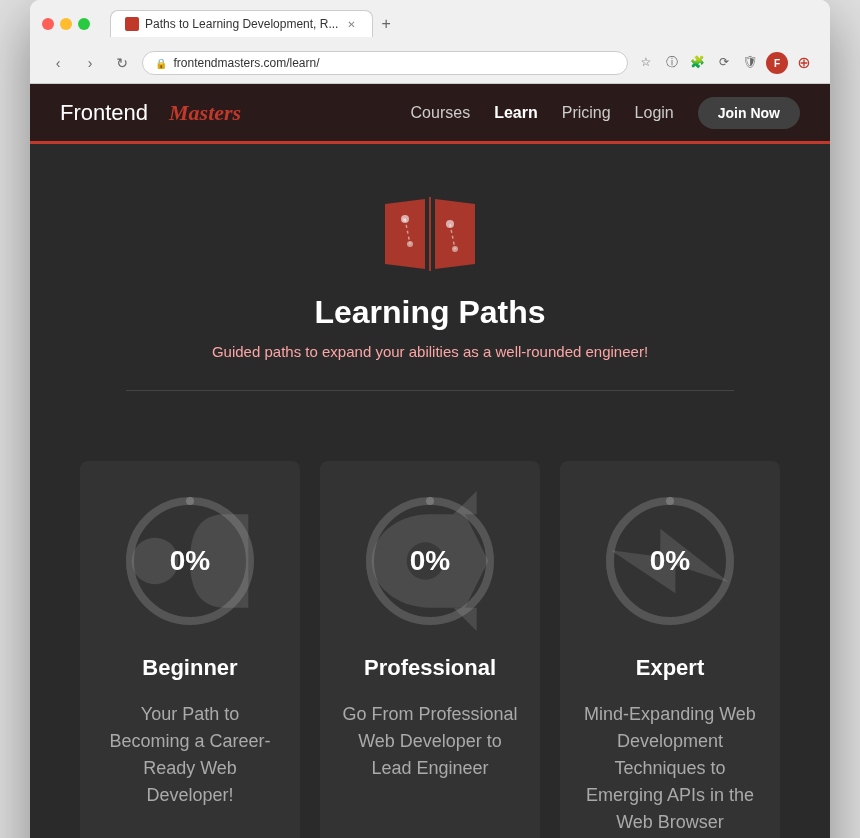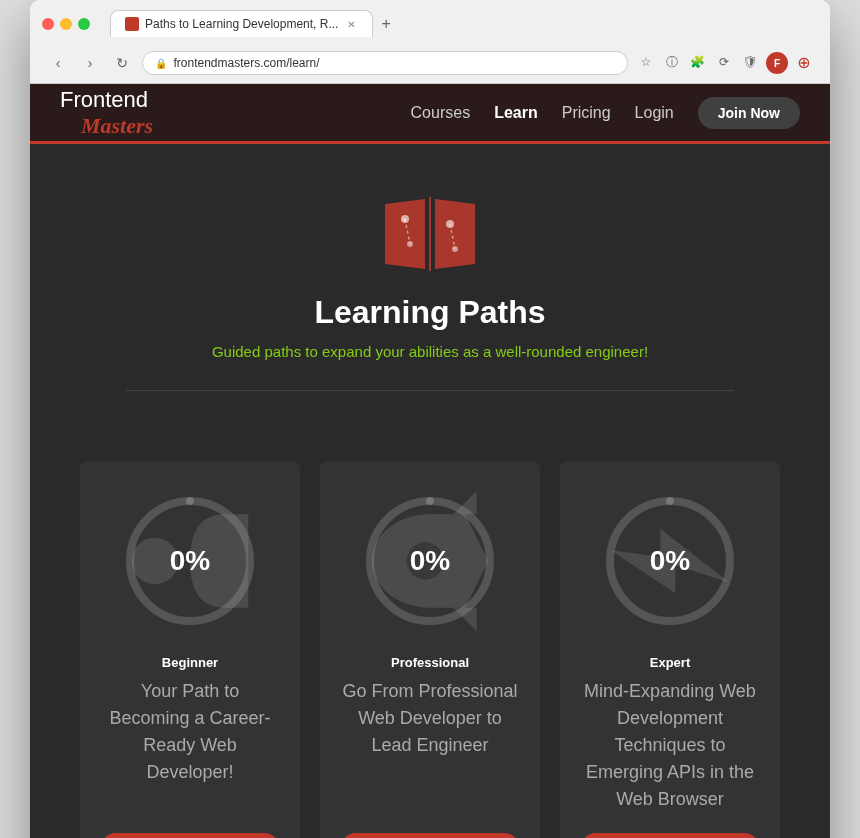--- a/index.html
+++ b/index.html
@@ -171,26 +171,25 @@
       display: flex;
       align-items: center;
       justify-content: space-between;
       padding: 0 30px;
       height: 60px;
       border-bottom: 3px solid #c0392b;
     }
 
     .logo {
       display: flex;
-      align-items: flex-start;
+      align-items: flex-end;
       font-size: 22px;
       color: #fff;
       font-weight: 400;
       text-decoration: none;
-      flex-direction: column;
     }
 
     .logo-frontend { color: #fff; }
     .logo-masters {
       color: #c0392b;
       font-family: Georgia, serif;
       font-style: italic;
       font-weight: bold;
       margin-left: 21px;
     }
@@ -238,21 +237,21 @@
     }
 
     .hero-title {
       color: #fff;
       font-size: 32px;
       font-weight: bold;
       margin-bottom: 12px;
     }
 
     .hero-subtitle {
-      color: #84cc16;
+      color: #fca5a5;
       font-size: 15px;
       margin-bottom: 0;
     }
 
     .hero-divider {
       width: 80%;
       margin: 30px auto 0;
       border: none;
       border-top: 1px solid #444;
     }
@@ -326,23 +325,23 @@
     .progress-text {
       color: #fff;
       font-size: 28px;
       font-weight: bold;
       position: relative;
       z-index: 1;
     }
 
     .card-title {
       color: #fff;
-      font-size: 13px;
-      font-weight: bold;
-      margin-bottom: 8px;
+      font-size: 22px;
+      font-weight: bold;
+      margin-bottom: 20px;
     }
 
     .card-desc {
       color: #aaa;
       font-size: 18px;
       line-height: 1.5;
       margin-bottom: 20px;
       flex: 1;
     }
 

